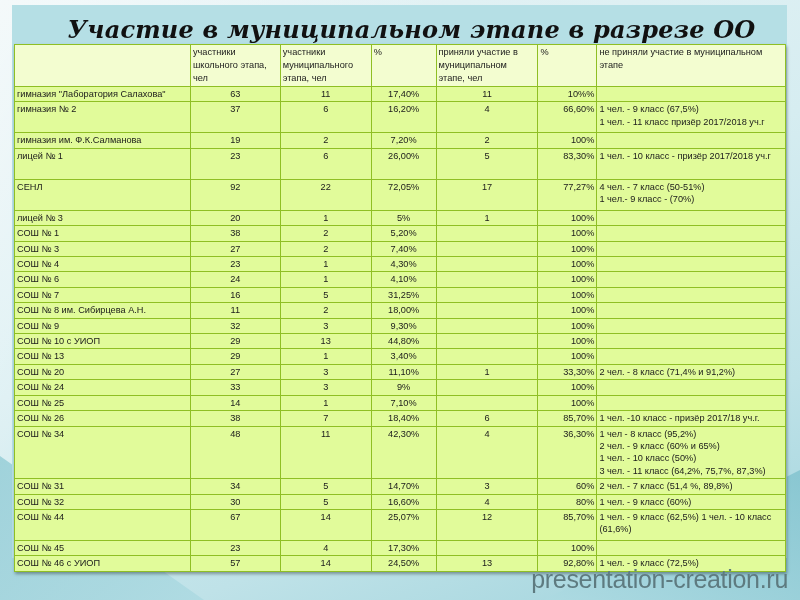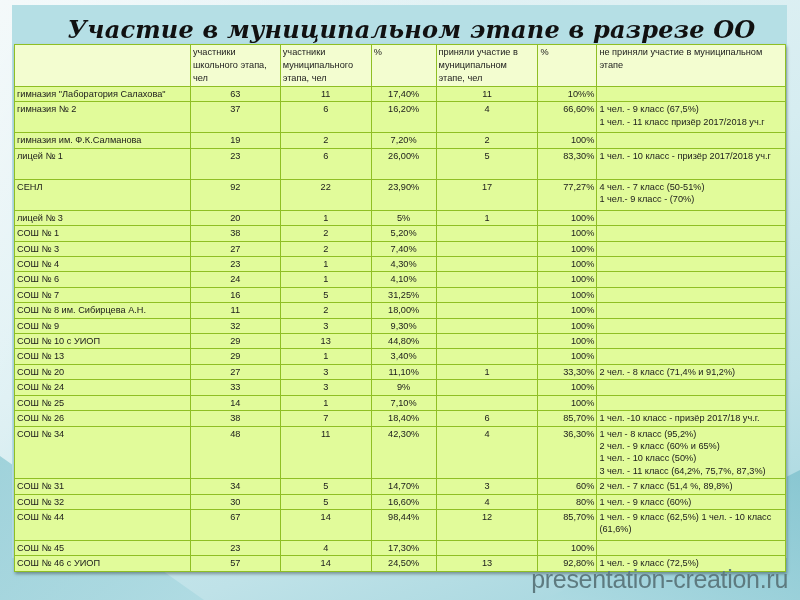--- a/index.html
+++ b/index.html
@@ -117,21 +117,21 @@
         <td class="c">5</td>
         <td class="r">83,30%</td>
         <td class="note">
           <span class="note-line">1 чел. - 10 класс - призёр 2017/2018 уч.г</span>
         </td>
       </tr>
       <tr style="height: 31px;">
         <td class="name">СЕНЛ</td>
         <td class="c">92</td>
         <td class="c">22</td>
-        <td class="c">23,90%</td>
+        <td class="c">72,05%</td>
         <td class="c">17</td>
         <td class="r">77,27%</td>
         <td class="note">
           <span class="note-line">4 чел. - 7 класс (50-51%)</span>
           <span class="note-line">1 чел.- 9 класс - (70%)</span>
         </td>
       </tr>
       <tr>
         <td class="name">лицей № 3</td>
         <td class="c">20</td>
@@ -295,21 +295,21 @@
         <td class="c">4</td>
         <td class="r">80%</td>
         <td class="note">
           <span class="note-line">1 чел. - 9 класс (60%)</span>
         </td>
       </tr>
       <tr style="height: 31px;">
         <td class="name">СОШ № 44</td>
         <td class="c">67</td>
         <td class="c">14</td>
-        <td class="c">98,44%</td>
+        <td class="c">25,07%</td>
         <td class="c">12</td>
         <td class="r">85,70%</td>
         <td class="note">
           <span class="note-line">1 чел. - 9 класс (62,5%)                  1 чел. - 10 класс (61,6%)</span>
         </td>
       </tr>
       <tr>
         <td class="name">СОШ № 45</td>
         <td class="c">23</td>
         <td class="c">4</td>

